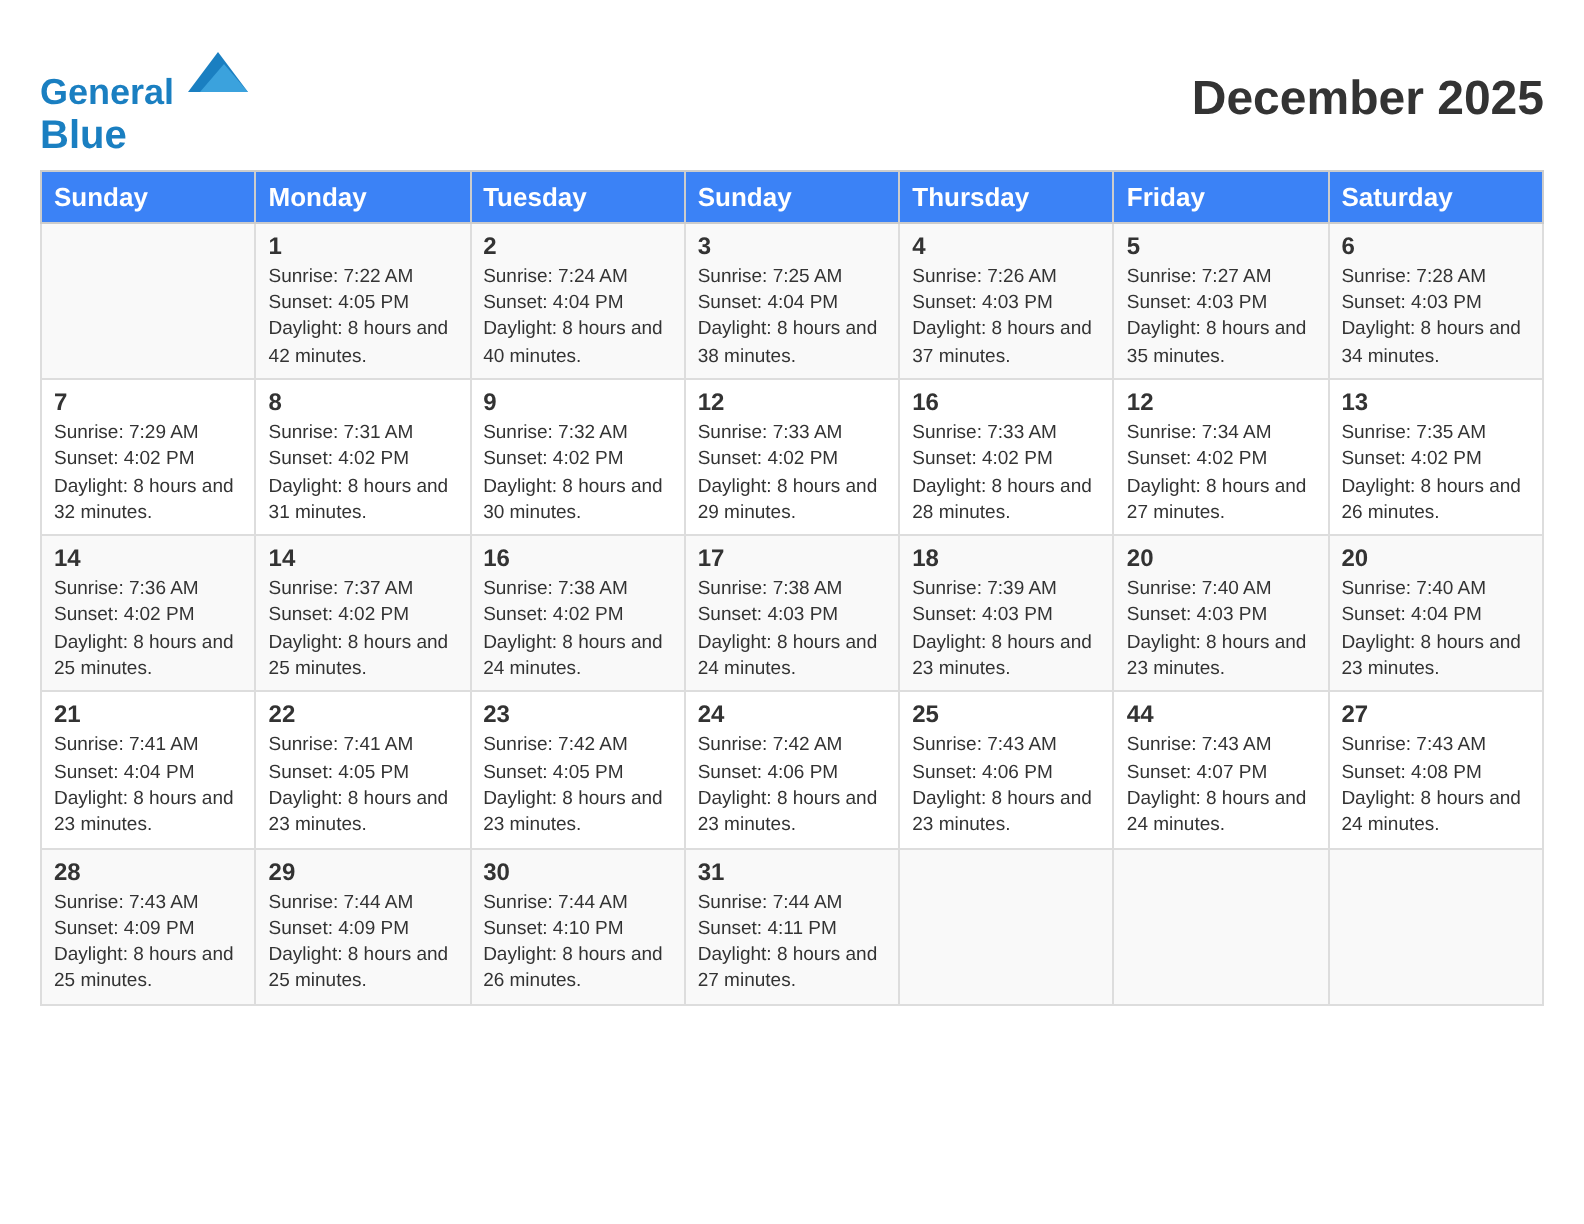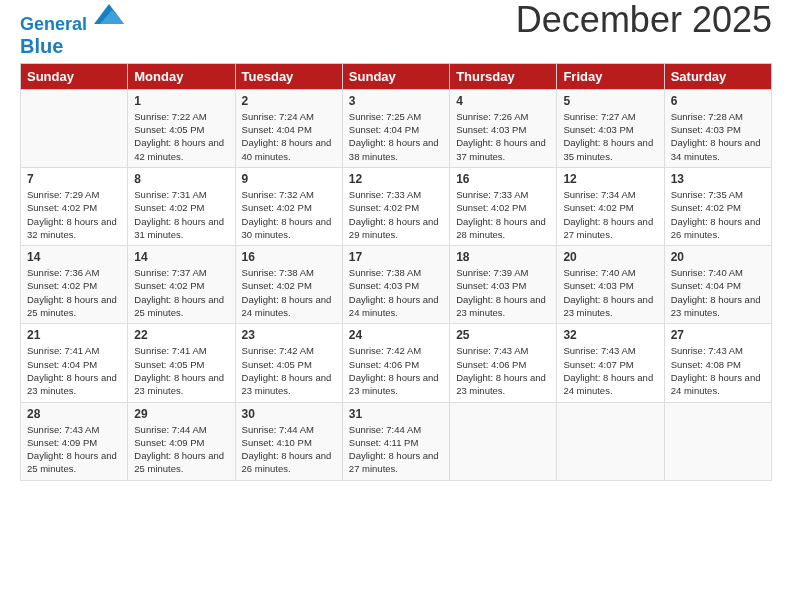--- a/index.html
+++ b/index.html
@@ -5,21 +5,21 @@
     * { box-sizing: border-box; margin: 0; padding: 0; }
     body {
       font-family: Arial, sans-serif;
       background: #fff;
       width: 792px;
       height: 612px;
       overflow: hidden;
     }
     .container {
       width: 792px;
-      padding: 0 20px;
+      padding: 22px 20px;
     }
     .header-section {
       display: flex;
       align-items: flex-start;
       justify-content: space-between;
       margin-bottom: 6px;
     }
     .logo {
       display: flex;
       align-items: center;
@@ -37,36 +37,37 @@
     .logo-icon {
       width: 30px;
       height: 30px;
       margin-left: 2px;
       margin-top: -4px;
     }
     .title-section {
       text-align: right;
     }
     .month-title {
-      font-size: 36px;
-      font-weight: normal;
+      font-size: 24px;
+      font-weight: bold;
       color: #333;
       line-height: 1.1;
+      margin-top: 15px;
     }
     .subtitle {
       font-size: 15px;
       color: #555;
     }
     table {
       width: 100%;
       border-collapse: collapse;
       table-layout: fixed;
     }
     thead tr th {
-      background-color: #b91c1c;
+      background-color: #3b82f6;
       color: #fff;
       text-align: left;
       padding: 5px 6px;
       font-size: 13px;
       font-weight: bold;
       border: 1px solid #ccc;
     }
     tbody tr td {
       vertical-align: top;
       padding: 4px 6px;
@@ -228,21 +229,21 @@
           </td>
           <td>
             <span class="day-number">24</span>
             <div class="cell-text">Sunrise: 7:42 AM<br>Sunset: 4:06 PM<br>Daylight: 8 hours and 23 minutes.</div>
           </td>
           <td>
             <span class="day-number">25</span>
             <div class="cell-text">Sunrise: 7:43 AM<br>Sunset: 4:06 PM<br>Daylight: 8 hours and 23 minutes.</div>
           </td>
           <td>
-            <span class="day-number">32</span>
+            <span class="day-number">44</span>
             <div class="cell-text">Sunrise: 7:43 AM<br>Sunset: 4:07 PM<br>Daylight: 8 hours and 24 minutes.</div>
           </td>
           <td>
             <span class="day-number">27</span>
             <div class="cell-text">Sunrise: 7:43 AM<br>Sunset: 4:08 PM<br>Daylight: 8 hours and 24 minutes.</div>
           </td>
         </tr>
         <tr>
           <td>
             <span class="day-number">28</span>

